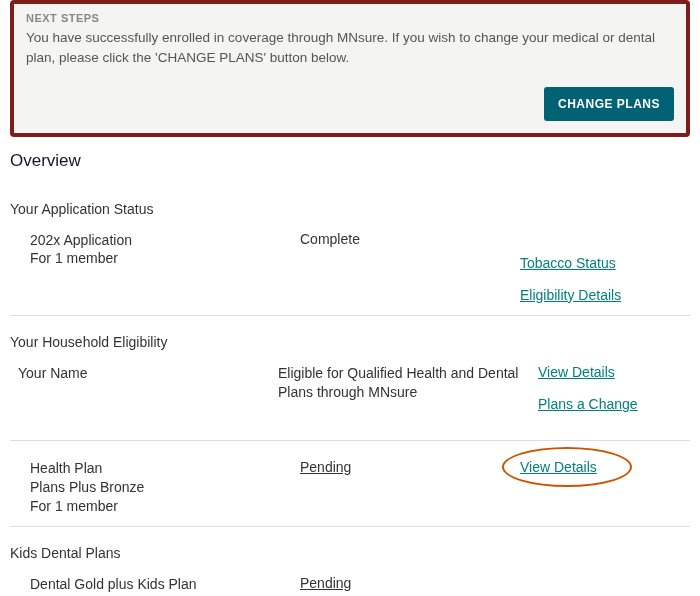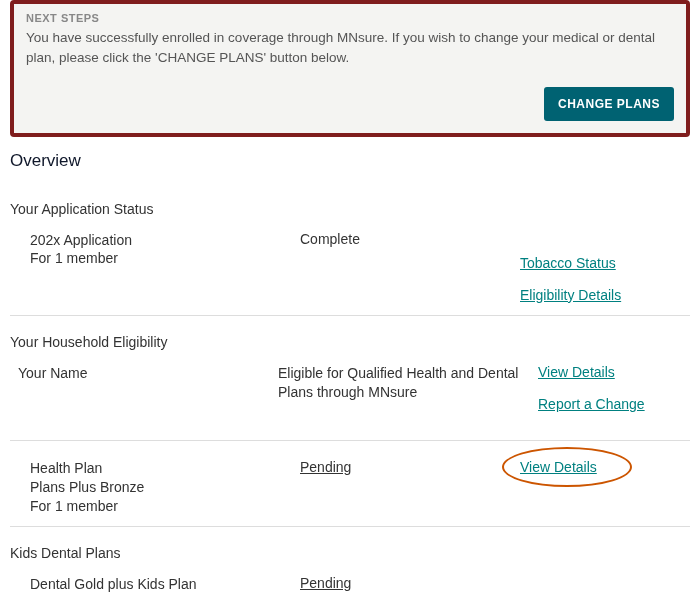--- a/index.html
+++ b/index.html
@@ -175,21 +175,21 @@
   <div class="section-title">Your Household Eligibility</div>
   <div class="row no-indent">
     <div class="col-left-narrow">
       <span class="item-name">Your Name</span>
     </div>
     <div class="col-mid-wide">
       <div class="eligibility-text">Eligible for Qualified Health and Dental Plans through MNsure</div>
     </div>
     <div class="col-right">
       <div class="link-block"><span class="link-teal">View Details</span></div>
-      <div class="link-block" style="margin-top:12px;"><span class="link-teal">Report a Change</span></div>
+      <div class="link-block" style="margin-top:12px;"><span class="link-teal">Plans a Change</span></div>
     </div>
   </div>
 </div>
 
 <hr class="divider" style="margin-top:28px;">
 
 <div class="section">
   <div class="row">
     <div class="col-left">
       <div class="item-name">Health Plan</div>

